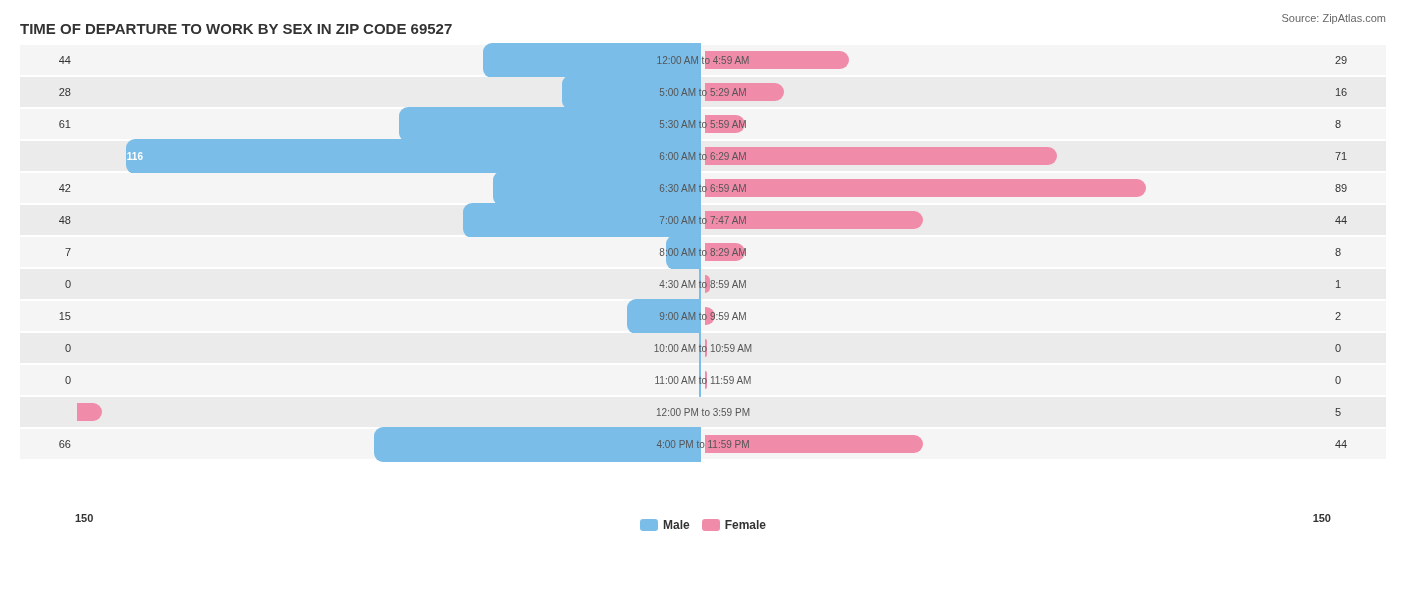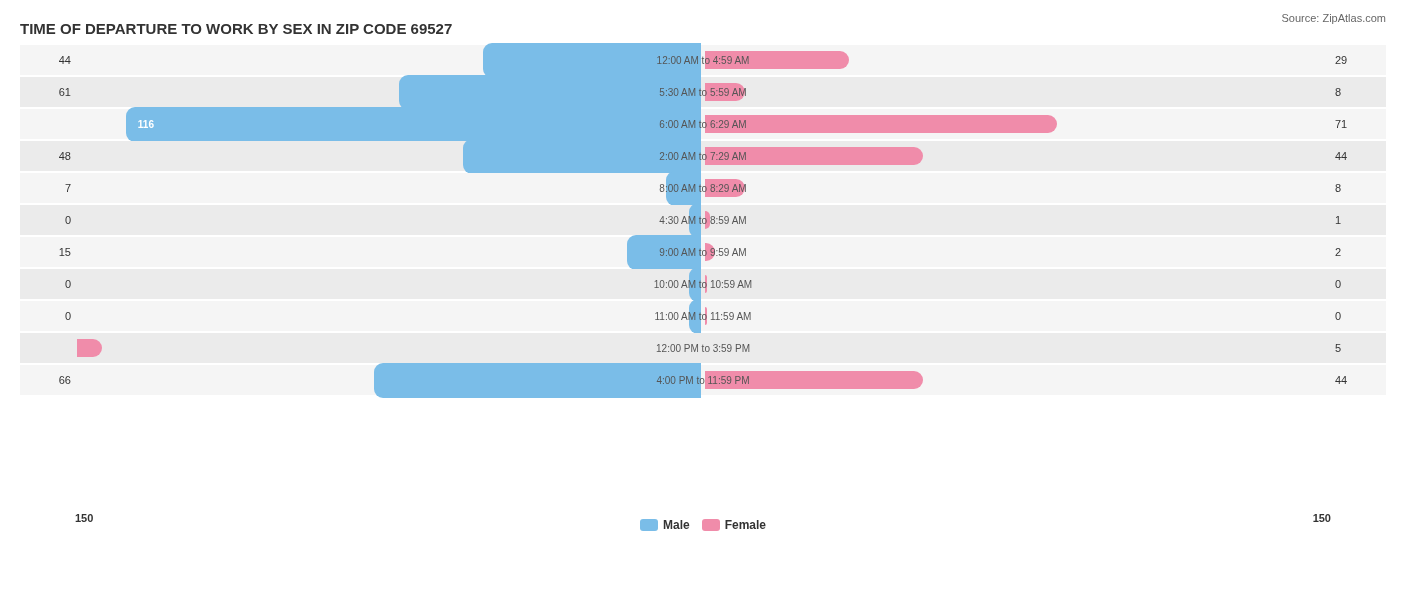--- a/index.html
+++ b/index.html
@@ -97,21 +97,21 @@
       height: 18px;
       padding-left: 2px;
     }
     .bar-male {
       background: #7abde8;
       height: 35px;
       border-radius: 9px 0 0 9px;
       display: flex;
       align-items: center;
       justify-content: flex-start;
-      padding-left: 12px;
+      padding-left: 1px;
       min-width: 2px;
     }
     .bar-male.zero { width: 2px; }
     .bar-female {
       background: #f08caa;
       height: 18px;
       border-radius: 0 9px 9px 0;
       display: flex;
       align-items: center;
       min-width: 2px;
@@ -169,20 +169,33 @@
             <div class="bar-male" style="width: 218.167px;"></div>
           </div>
           <div class="label-center">12:00 AM to 4:59 AM</div>
           <div class="bar-right-wrap">
             <div class="bar-female" style="width: 143.792px;"></div>
           </div>
         </div>
         <div class="right-val">29</div>
       </div>
       <div class="row">
+        <div class="left-val">28</div>
+        <div class="bars-center">
+          <div class="bar-left-wrap">
+            <div class="bar-male" style="width: 138.833px;"></div>
+          </div>
+          <div class="label-center">5:00 AM to 5:29 AM</div>
+          <div class="bar-right-wrap">
+            <div class="bar-female" style="width: 79.3333px;"></div>
+          </div>
+        </div>
+        <div class="right-val">16</div>
+      </div>
+      <div class="row">
         <div class="left-val">61</div>
         <div class="bars-center">
           <div class="bar-left-wrap">
             <div class="bar-male" style="width: 302.458px;"></div>
           </div>
           <div class="label-center">5:30 AM to 5:59 AM</div>
           <div class="bar-right-wrap">
             <div class="bar-female" style="width: 39.6667px;"></div>
           </div>
         </div>
@@ -197,26 +210,39 @@
             </div>
           </div>
           <div class="label-center">6:00 AM to 6:29 AM</div>
           <div class="bar-right-wrap">
             <div class="bar-female" style="width: 352.042px;"></div>
           </div>
         </div>
         <div class="right-val">71</div>
       </div>
       <div class="row">
+        <div class="left-val">42</div>
+        <div class="bars-center">
+          <div class="bar-left-wrap">
+            <div class="bar-male" style="width: 208.25px;"></div>
+          </div>
+          <div class="label-center">6:30 AM to 6:59 AM</div>
+          <div class="bar-right-wrap">
+            <div class="bar-female" style="width: 441.292px;"></div>
+          </div>
+        </div>
+        <div class="right-val">89</div>
+      </div>
+      <div class="row">
         <div class="left-val">48</div>
         <div class="bars-center">
           <div class="bar-left-wrap">
             <div class="bar-male" style="width: 238px;"></div>
           </div>
-          <div class="label-center">2:00 AM to 7:29 AM</div>
+          <div class="label-center">7:00 AM to 7:47 AM</div>
           <div class="bar-right-wrap">
             <div class="bar-female" style="width: 218.167px;"></div>
           </div>
         </div>
         <div class="right-val">44</div>
       </div>
       <div class="row">
         <div class="left-val">7</div>
         <div class="bars-center">
           <div class="bar-left-wrap">

